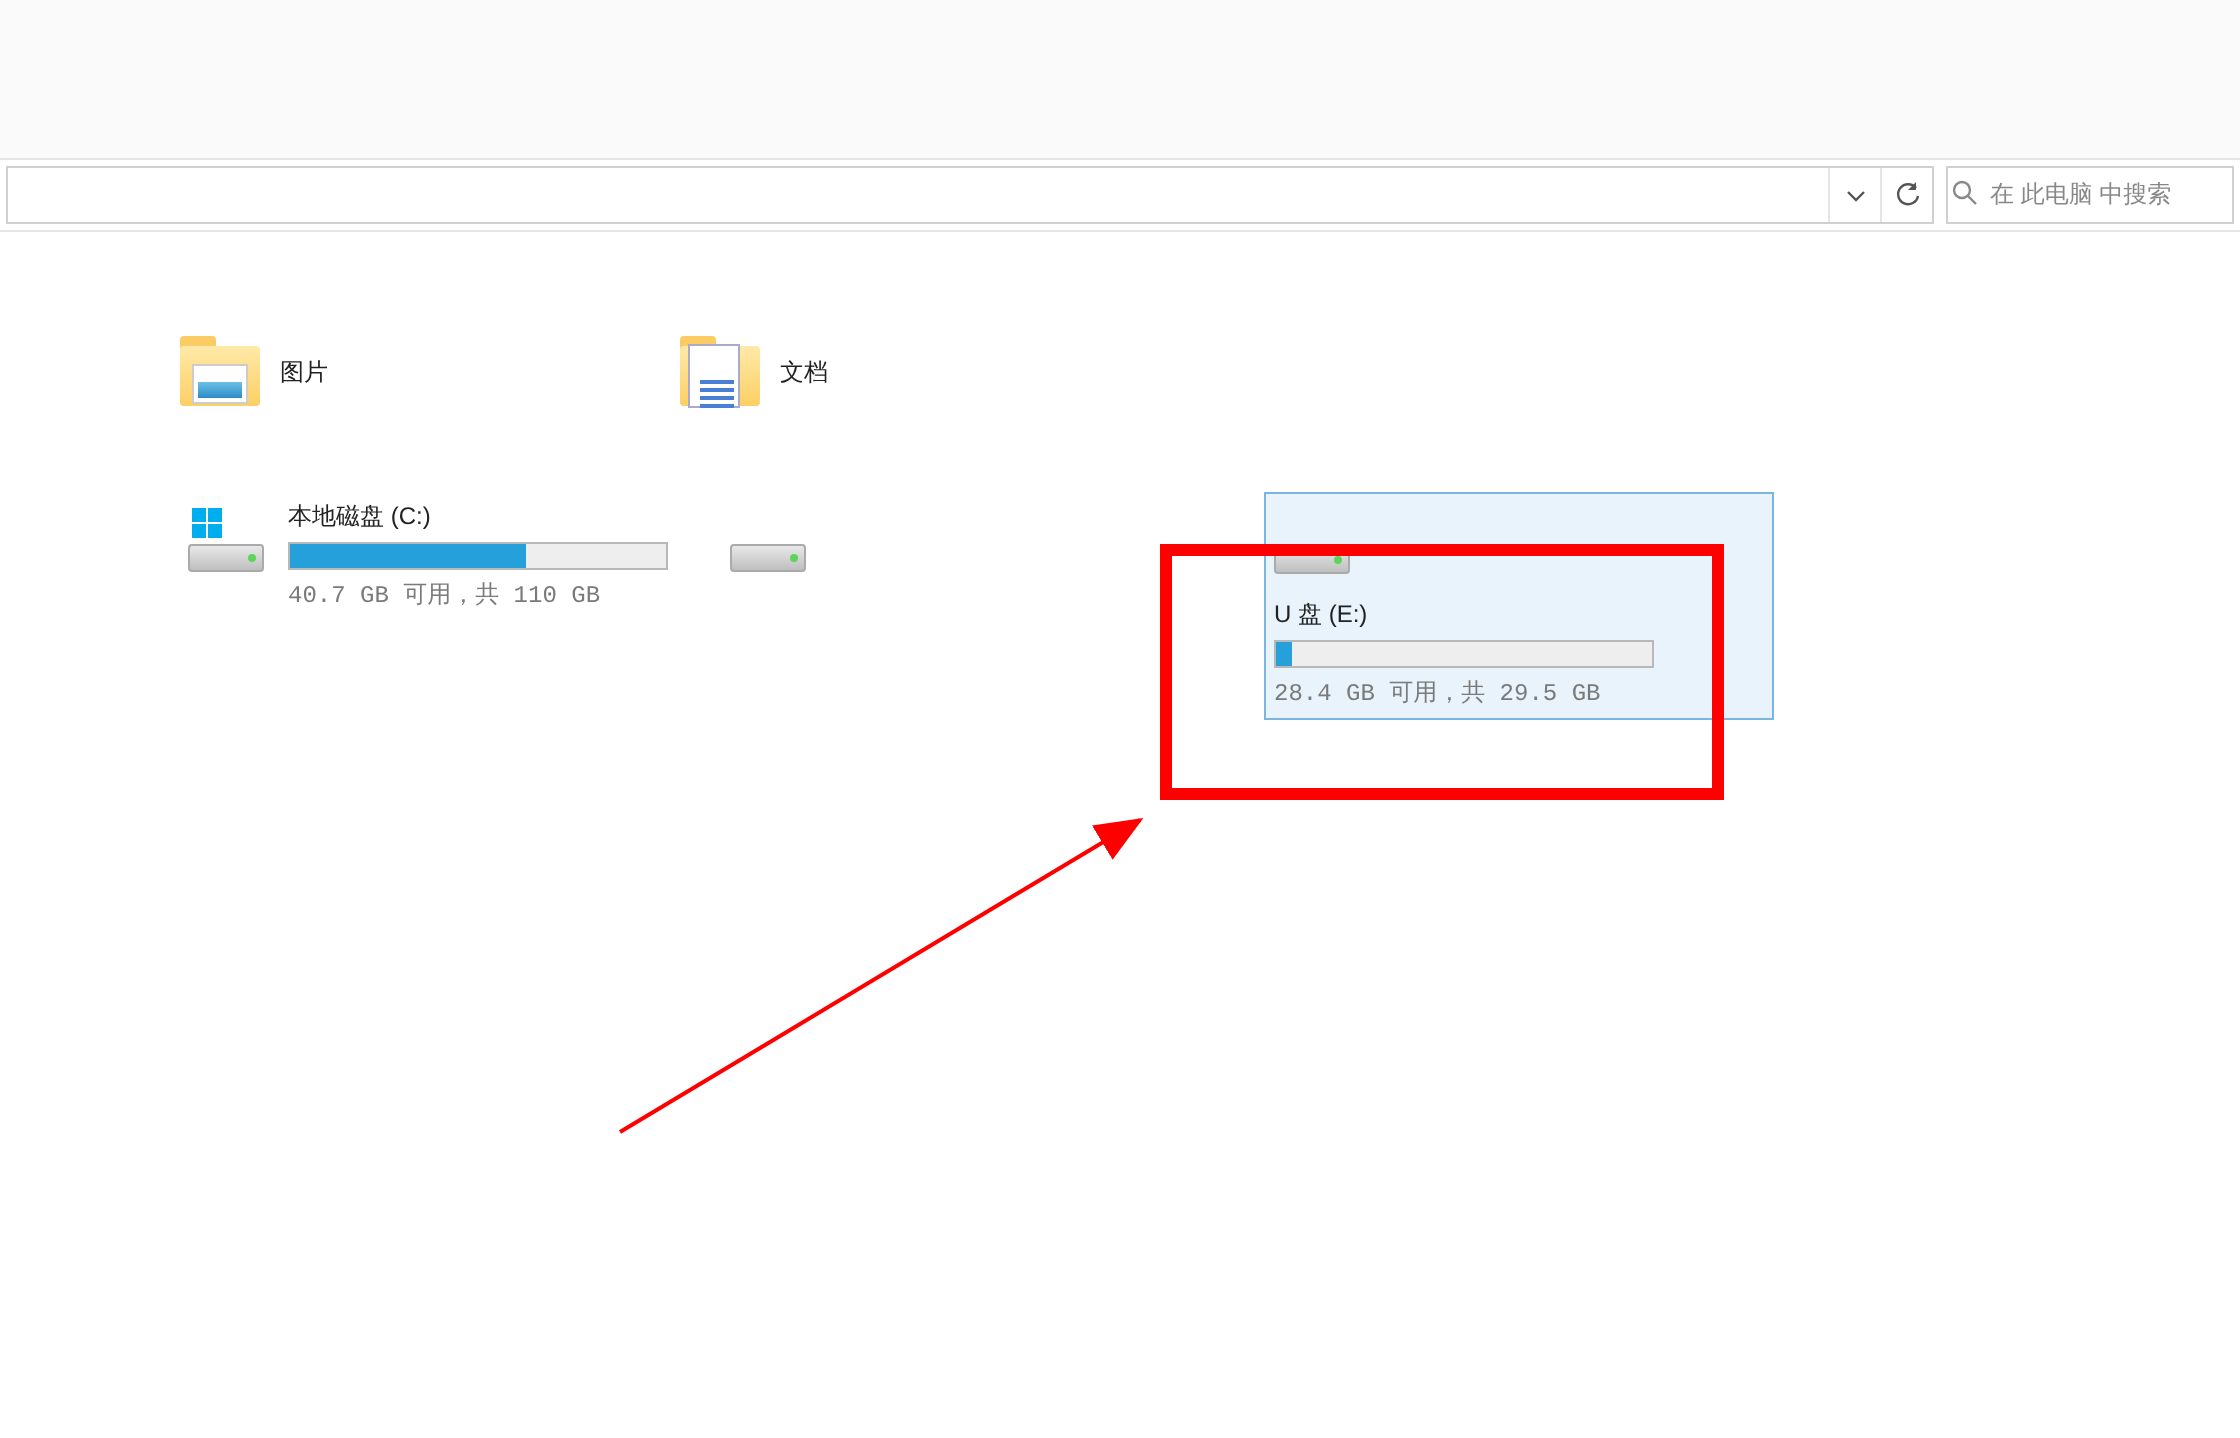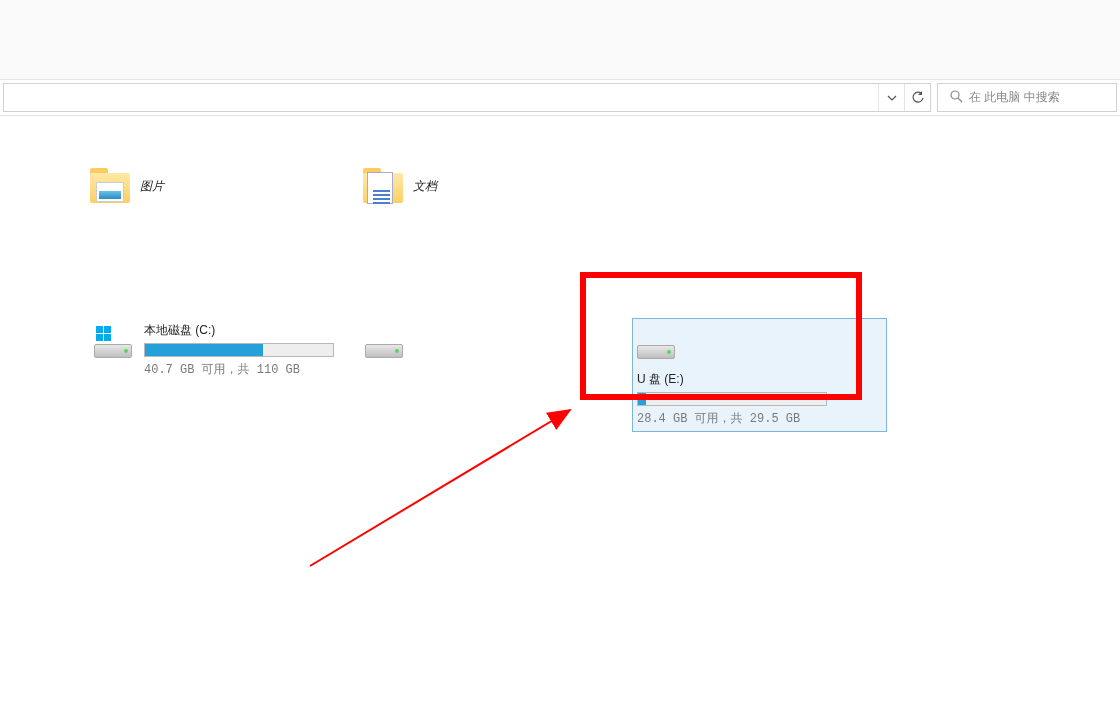--- a/index.html
+++ b/index.html
@@ -39,42 +39,41 @@
       width: 26px;
       height: 100%;
       display: flex;
       align-items: center;
       justify-content: center;
       color: #555;
       border-left: 1px solid #e5e5e5;
       cursor: pointer;
     }
     .search-bar {
-      width: 180px;
+      width: 144px;
       border: 1px solid #d0d0d0;
       margin: 3px 3px 3px 6px;
       display: flex;
       align-items: center;
-      padding: 0 12px;
+      padding: 0 2px;
       color: #888;
       background: #fff;
       gap: 6px;
     }
     .search-bar .search-icon { color: #888; }
     .content {
       position: relative;
       padding: 22px 20px;
       height: calc(100% - 116px);
     }
     .folder-row {
       display: flex;
-      gap: 73px;
+      gap: 50px;
       margin-left: 70px;
       margin-top: 30px;
-      font-style: italic;
     }
     .folder-item {
       display: flex;
       align-items: center;
       gap: 10px;
       width: 200px;
       cursor: pointer;
     }
     .folder-icon {
       width: 40px;
@@ -134,21 +133,21 @@
       color: #0a84d6;
       font-size: 28px;
       font-weight: bold;
     }
     .folder-label { font-size: 12px; color: #222; }
 
     .drives-row {
       display: flex;
       gap: 16px;
       margin-left: 70px;
-      margin-top: 114px;
+      margin-top: 42px;
     }
     .drive-item {
       display: flex;
       align-items: flex-start;
       gap: 12px;
       width: 255px;
       padding: 4px;
       cursor: pointer;
     }
     .drive-item.selected {

